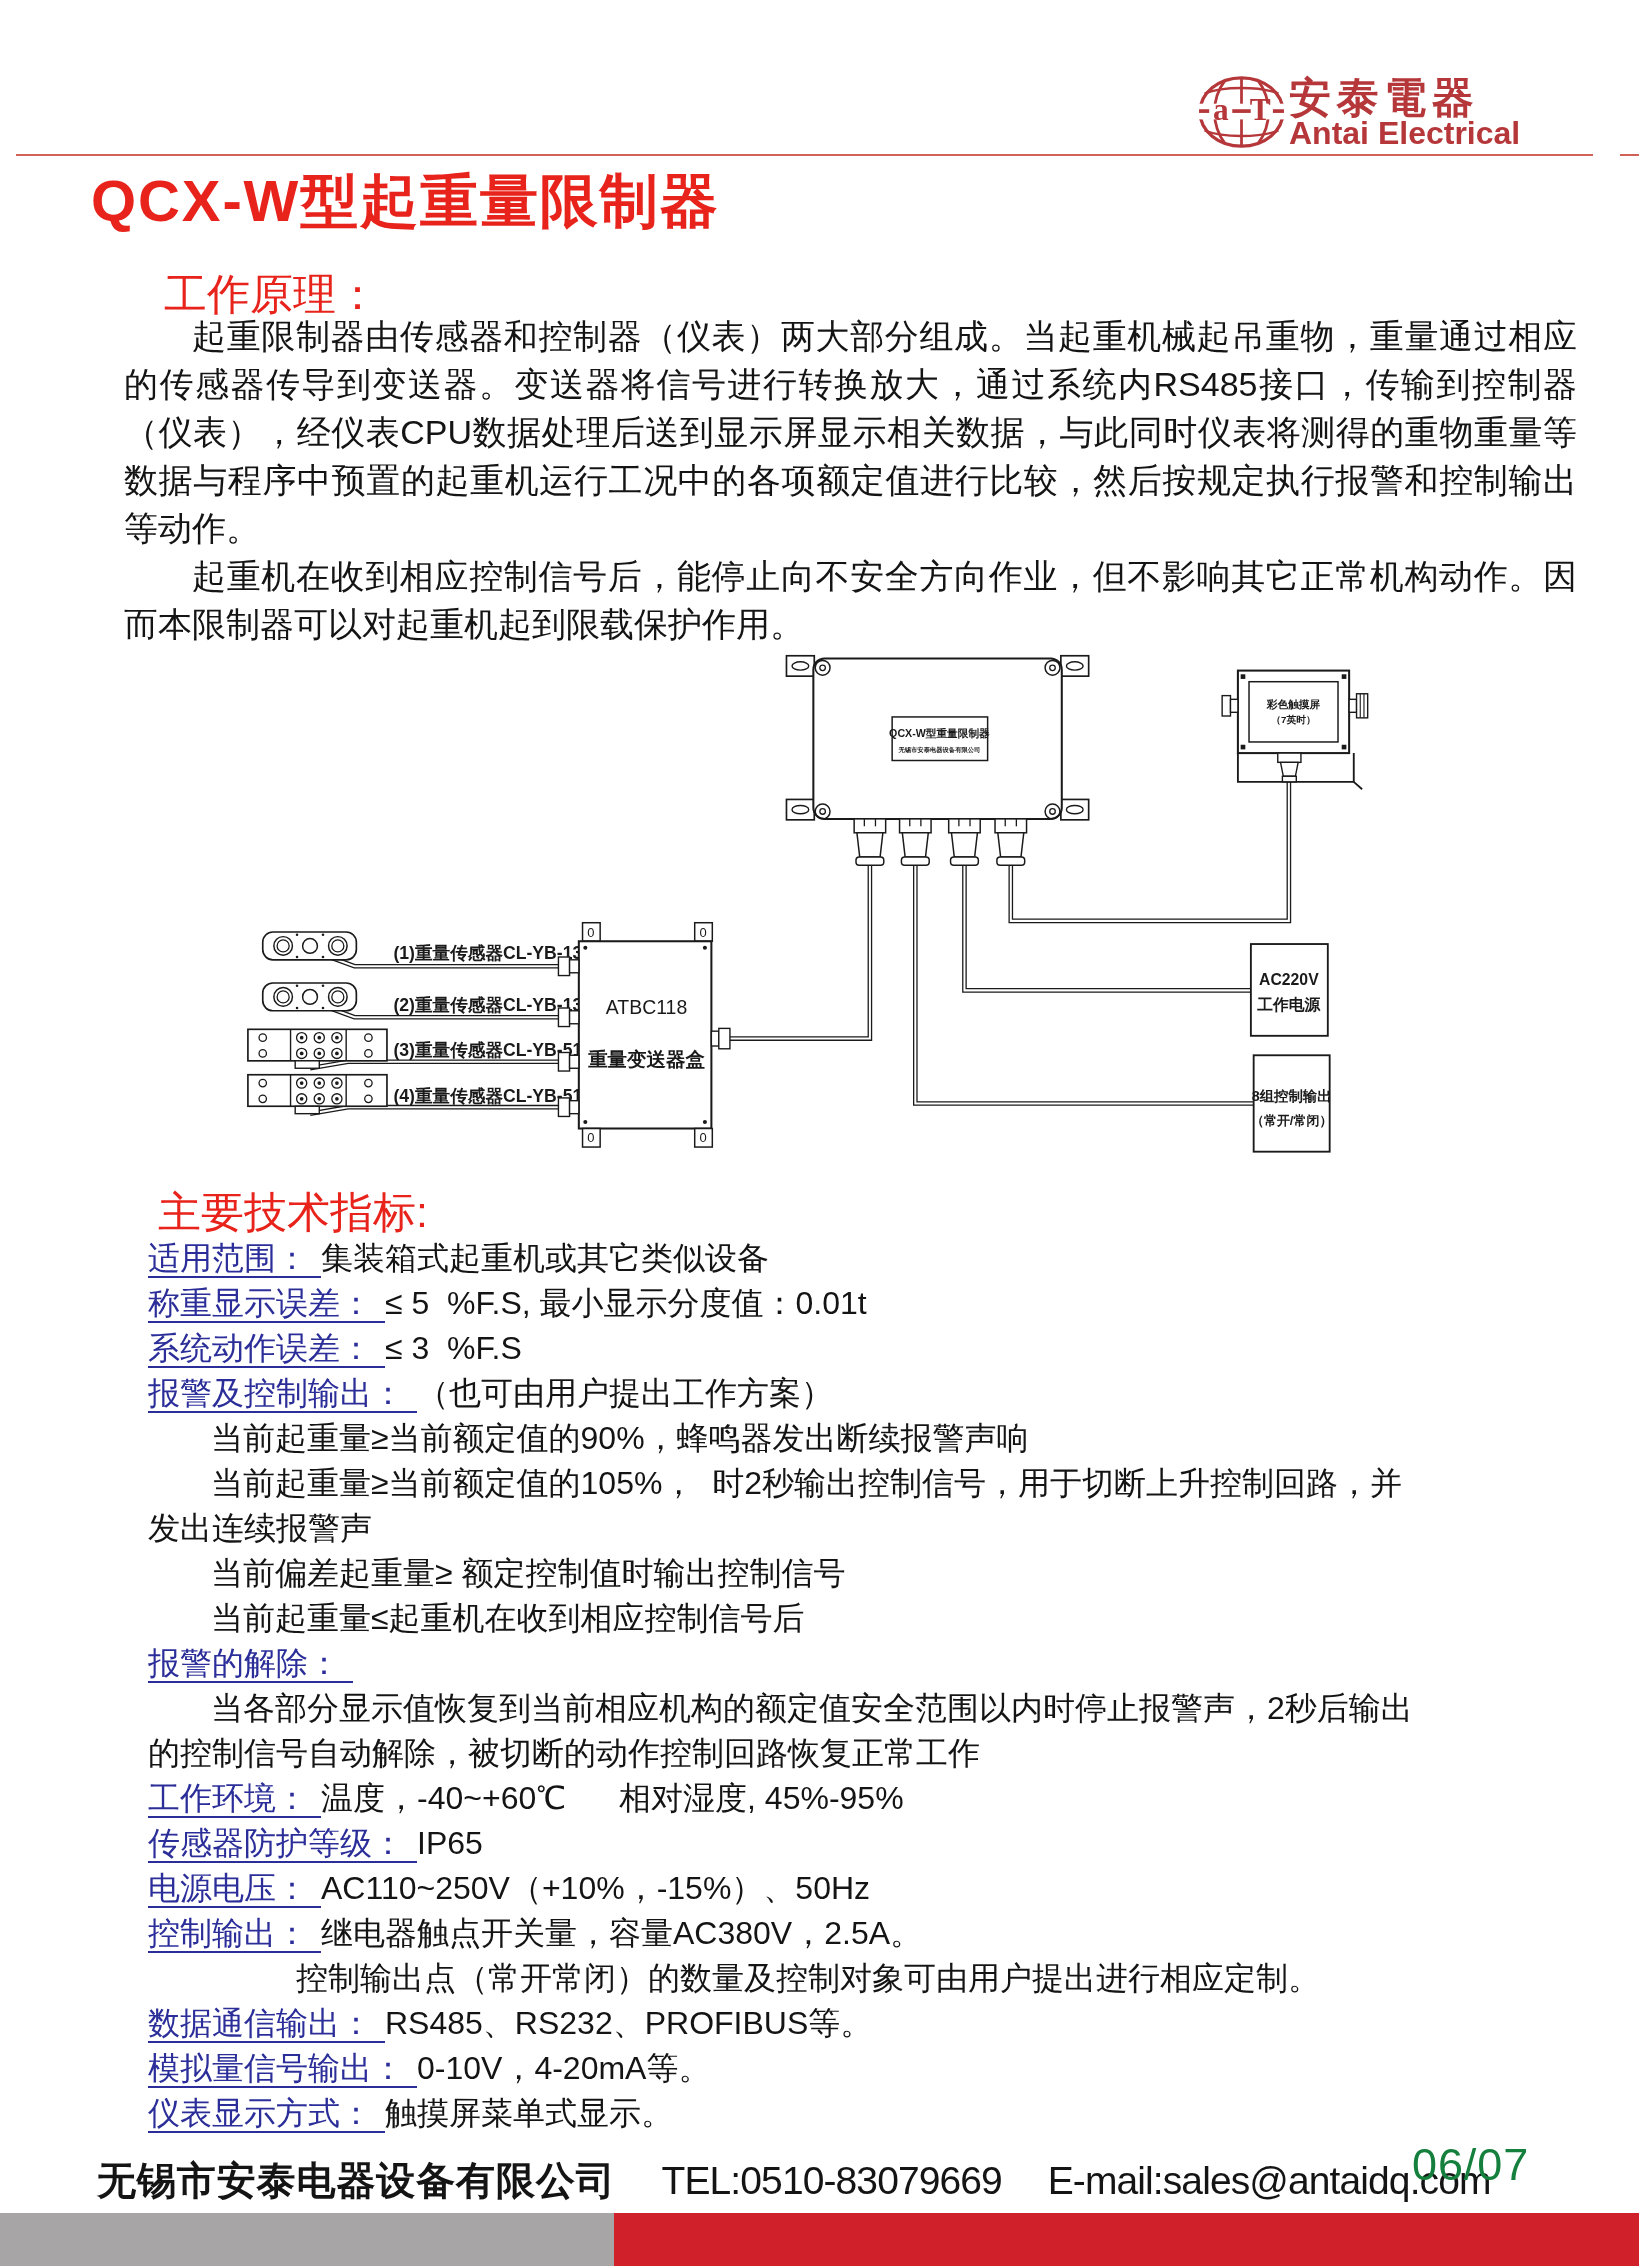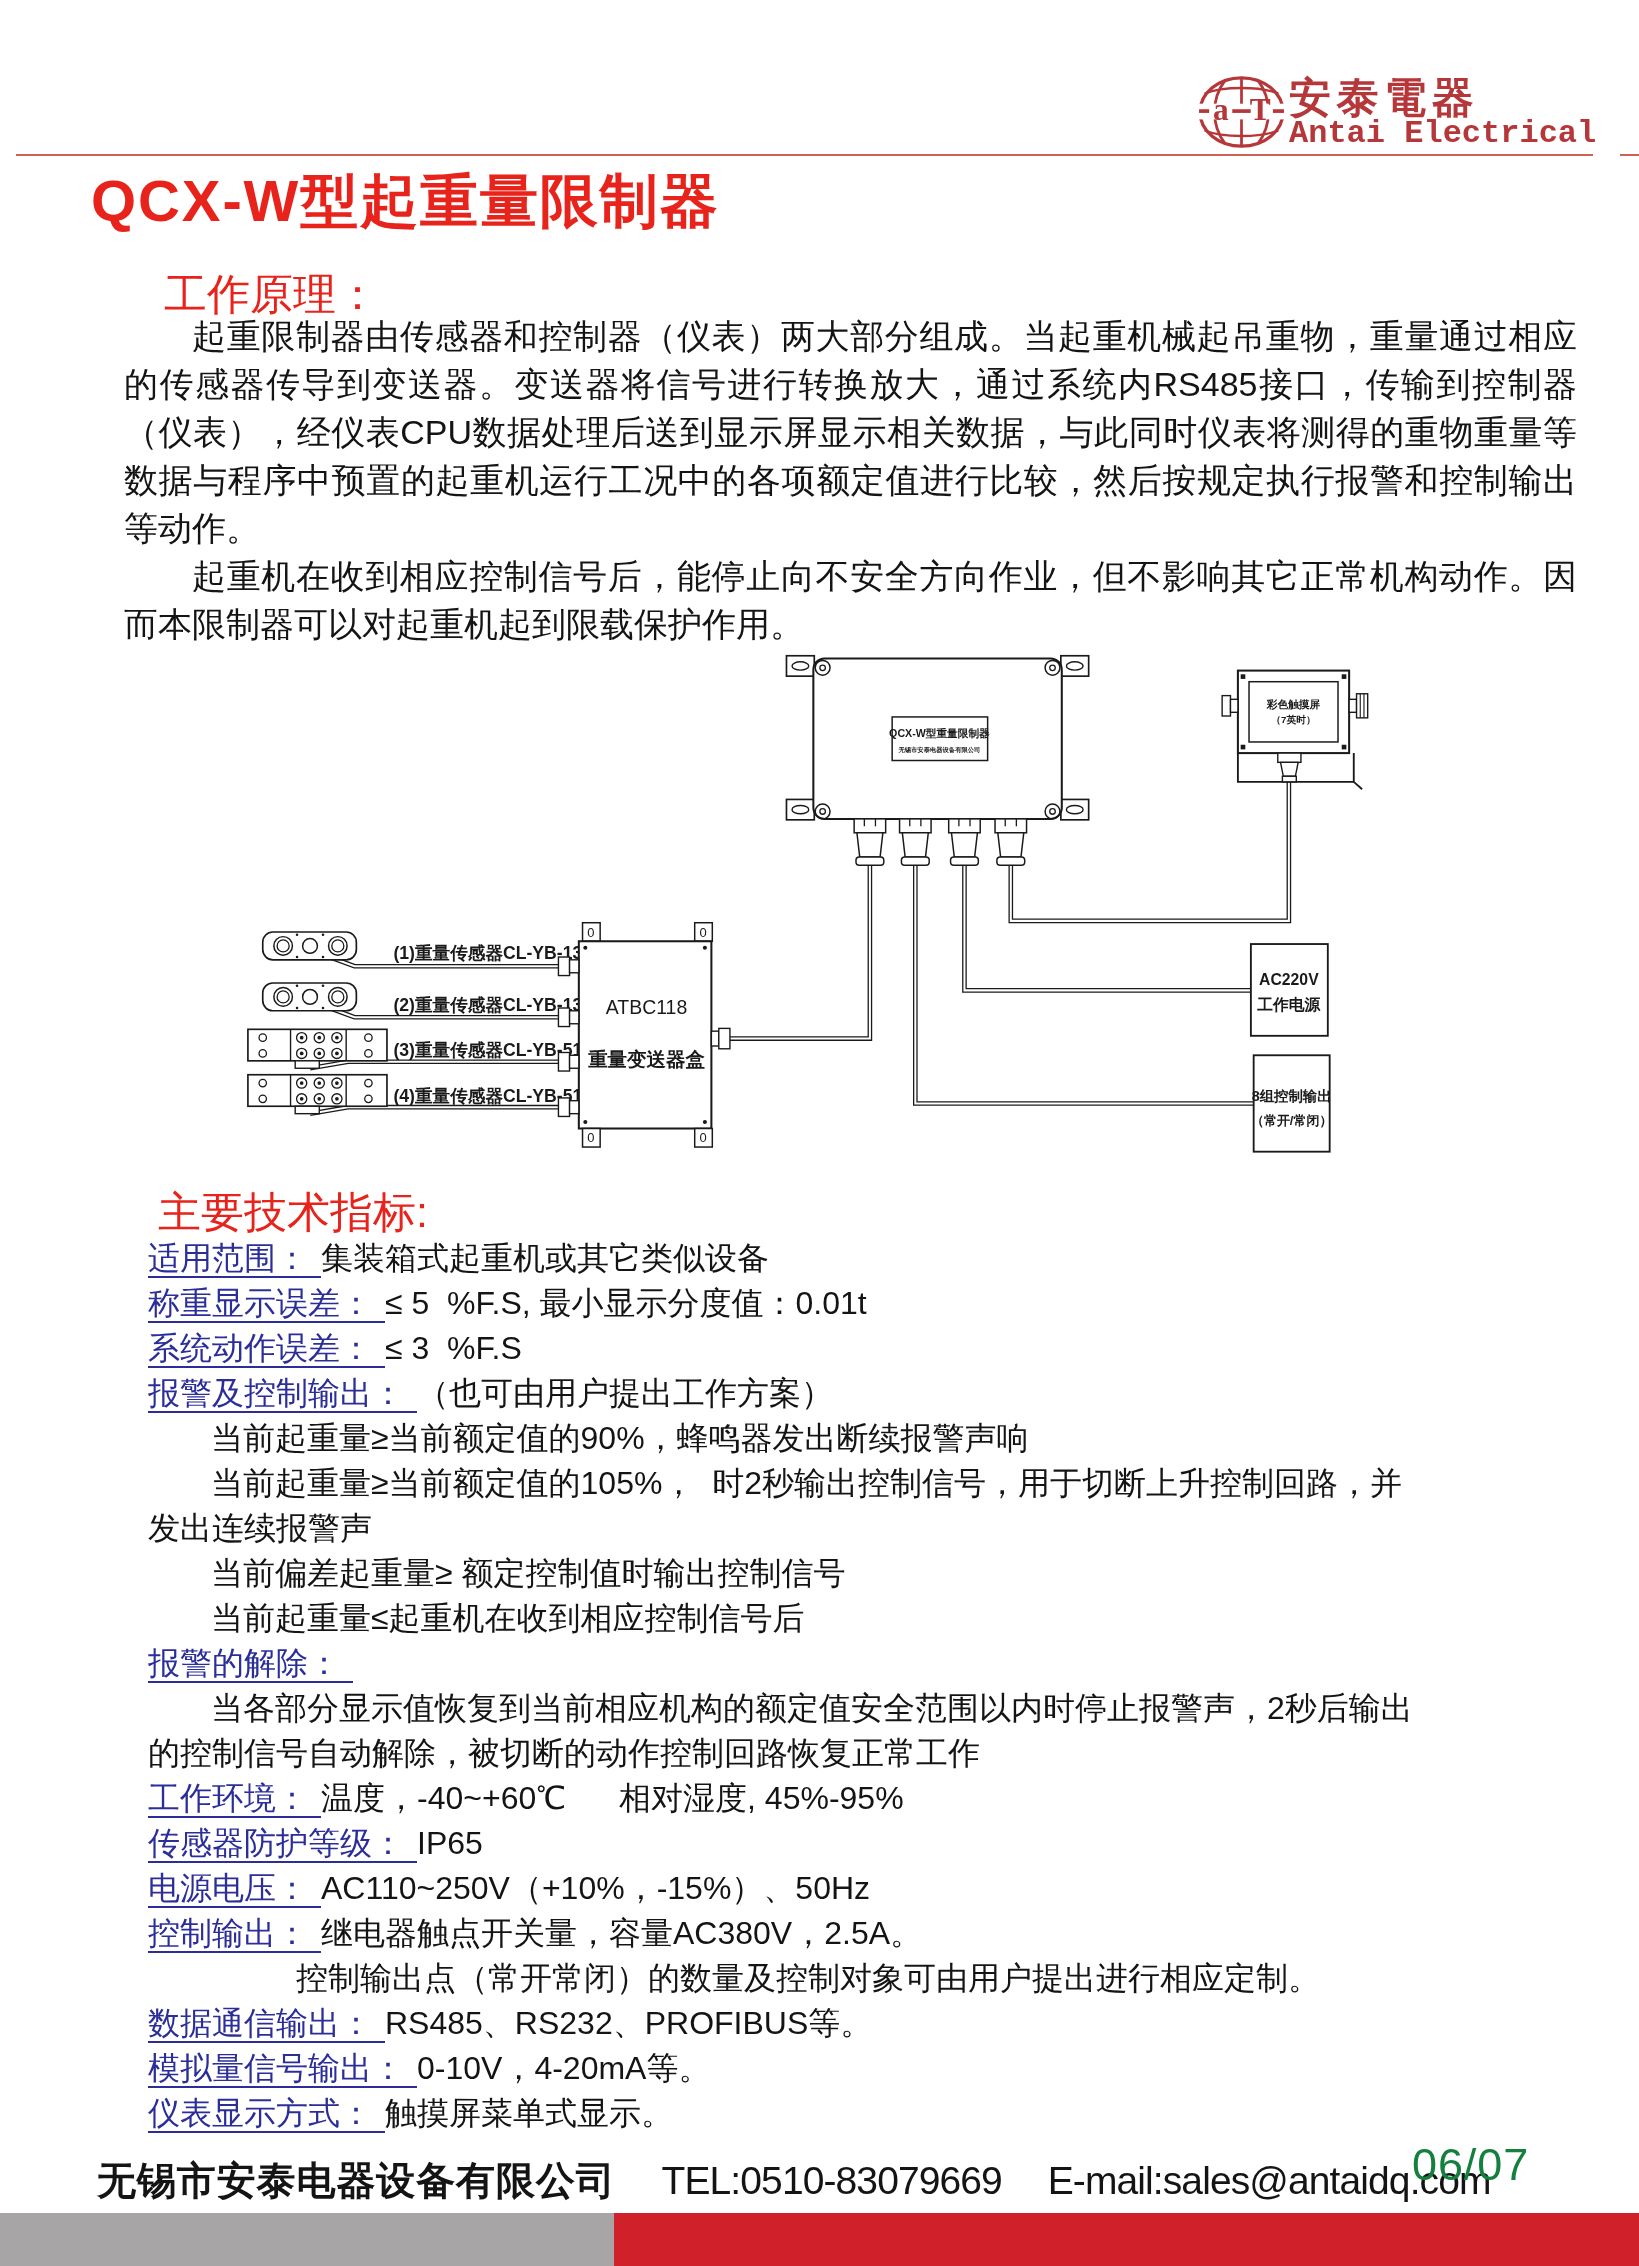--- a/index.html
+++ b/index.html
@@ -9,21 +9,21 @@
     color:#111;
   }
   .abs{position:absolute;}
   
   .brand-cn{
     left:1289px; top:70px; font-family:Liberation Mono, monospace;
     font-size:42px; font-weight:bold; letter-spacing:5.6px;
     color:var(--brand_red,#b5373a);
   }
   .brand-en{
-    left:1289px; top:115px; font-family:Liberation Mono, monospace;
+    left:1289px; top:115px; font-family:Liberation Sans, sans-serif;
     font-size:32px; font-weight:bold; color:var(--brand_red,#b5373a);
   }
   .sep{height:1.9px; background:#cf6157; top:154px;}
   .sep-main{left:16px; width:1577px;}
   .sep-tail{left:1620px; width:19.5px;}
   
   .page-title{
     left:91px; top:163px; font-size:58px; font-weight:bold; letter-spacing:1.9px;
     color:var(--accent_red,#e8231c);
   }

